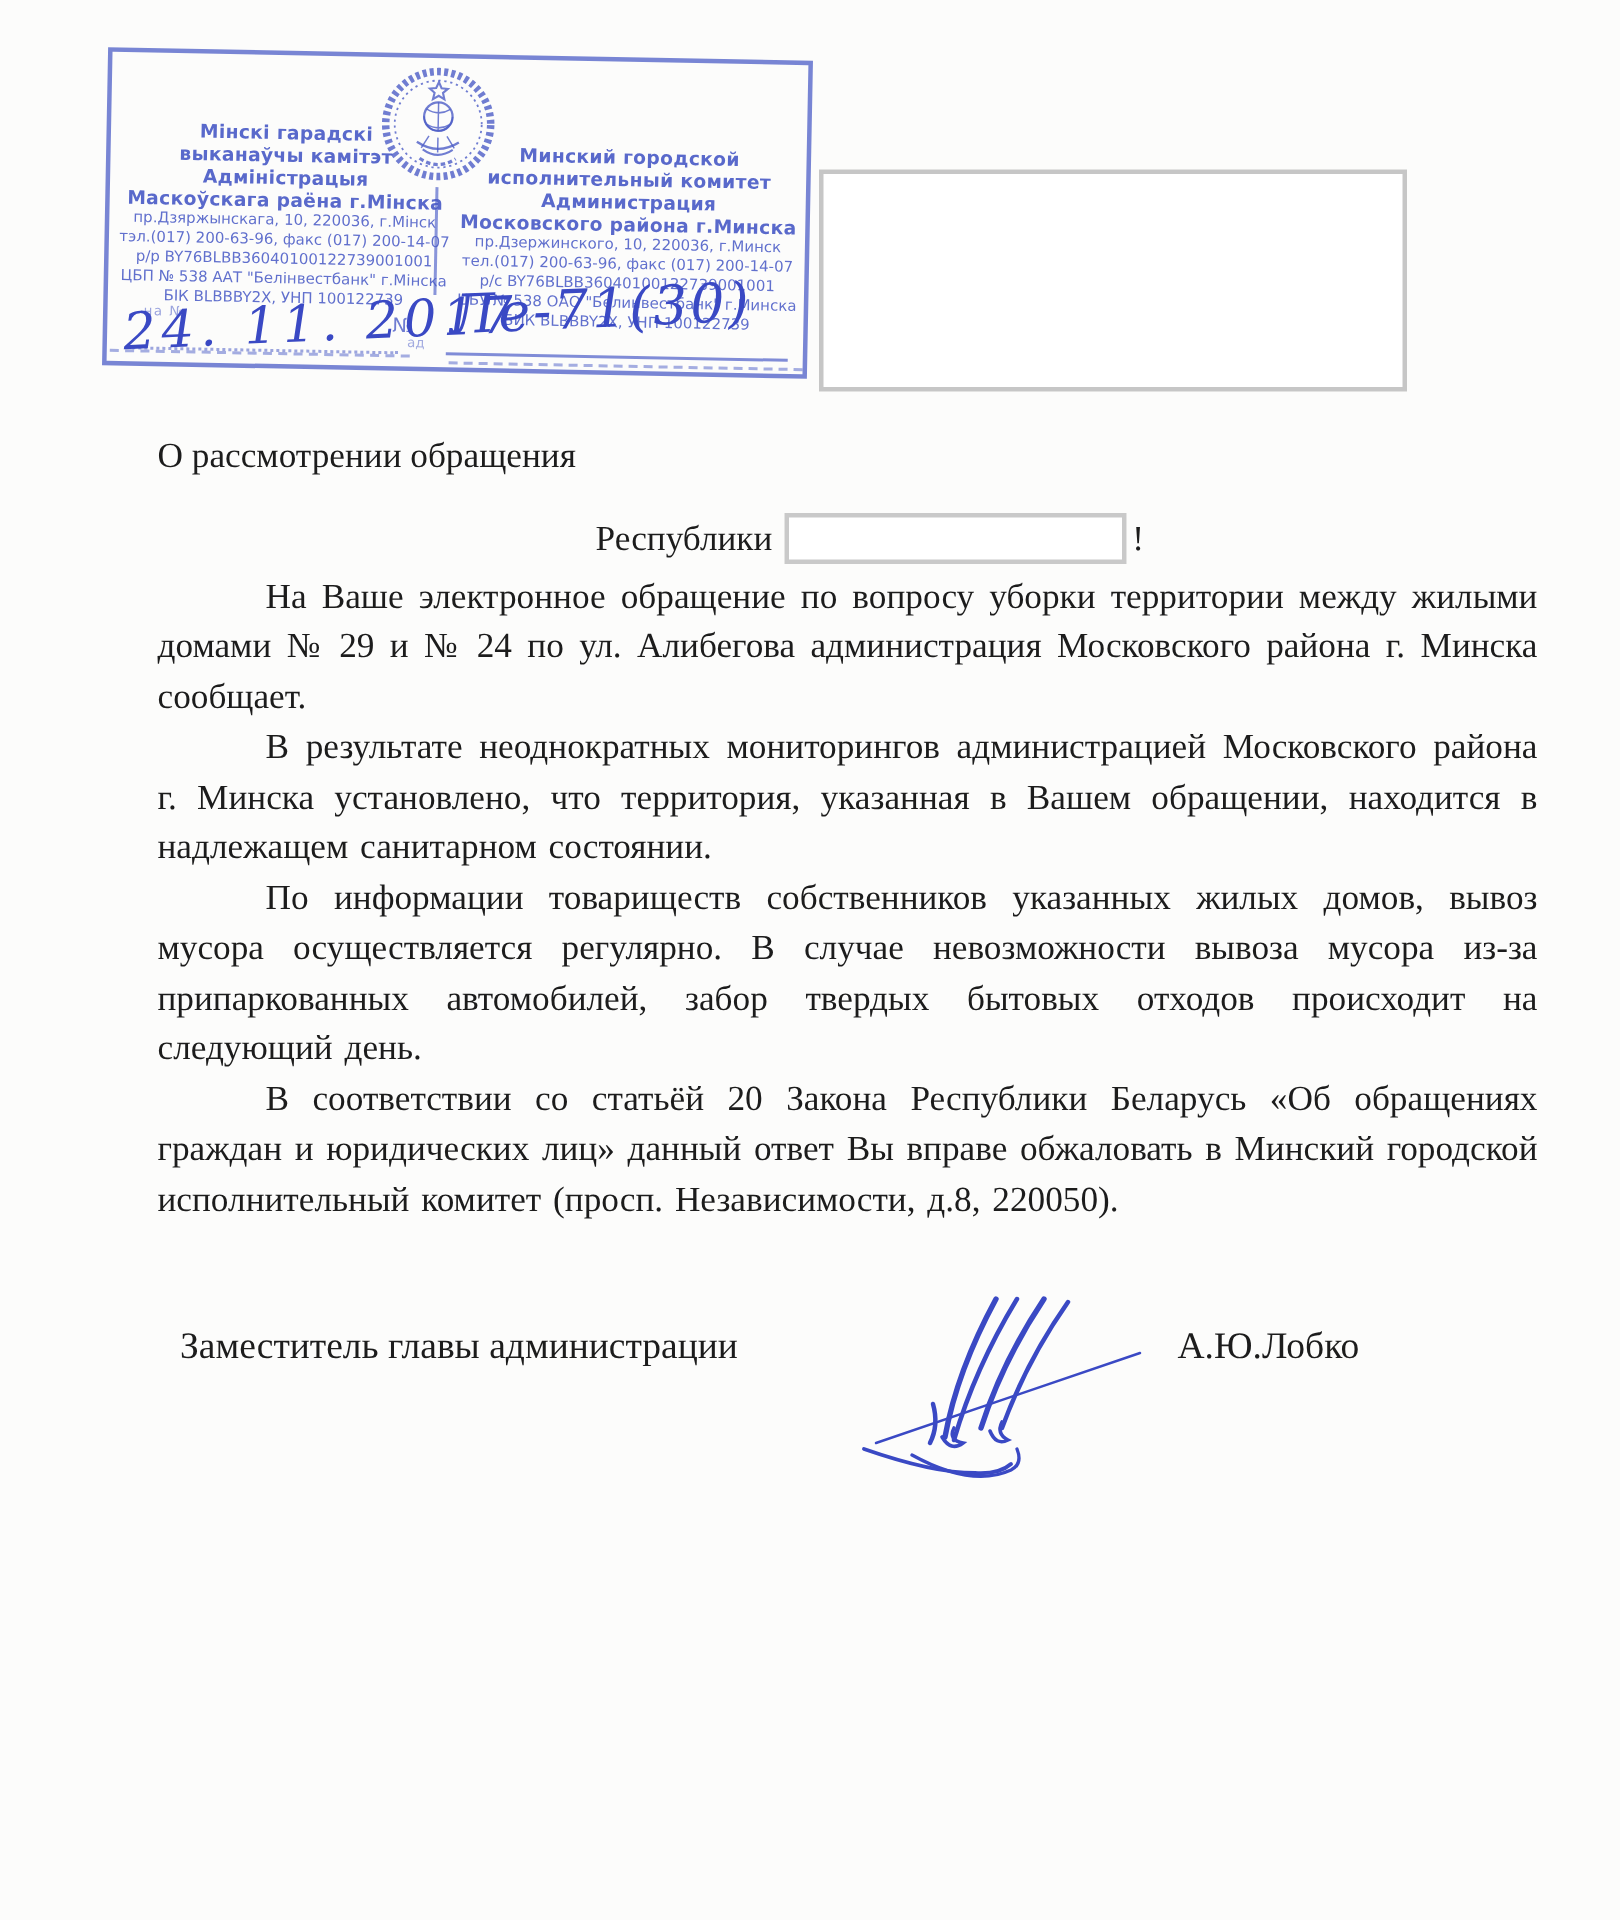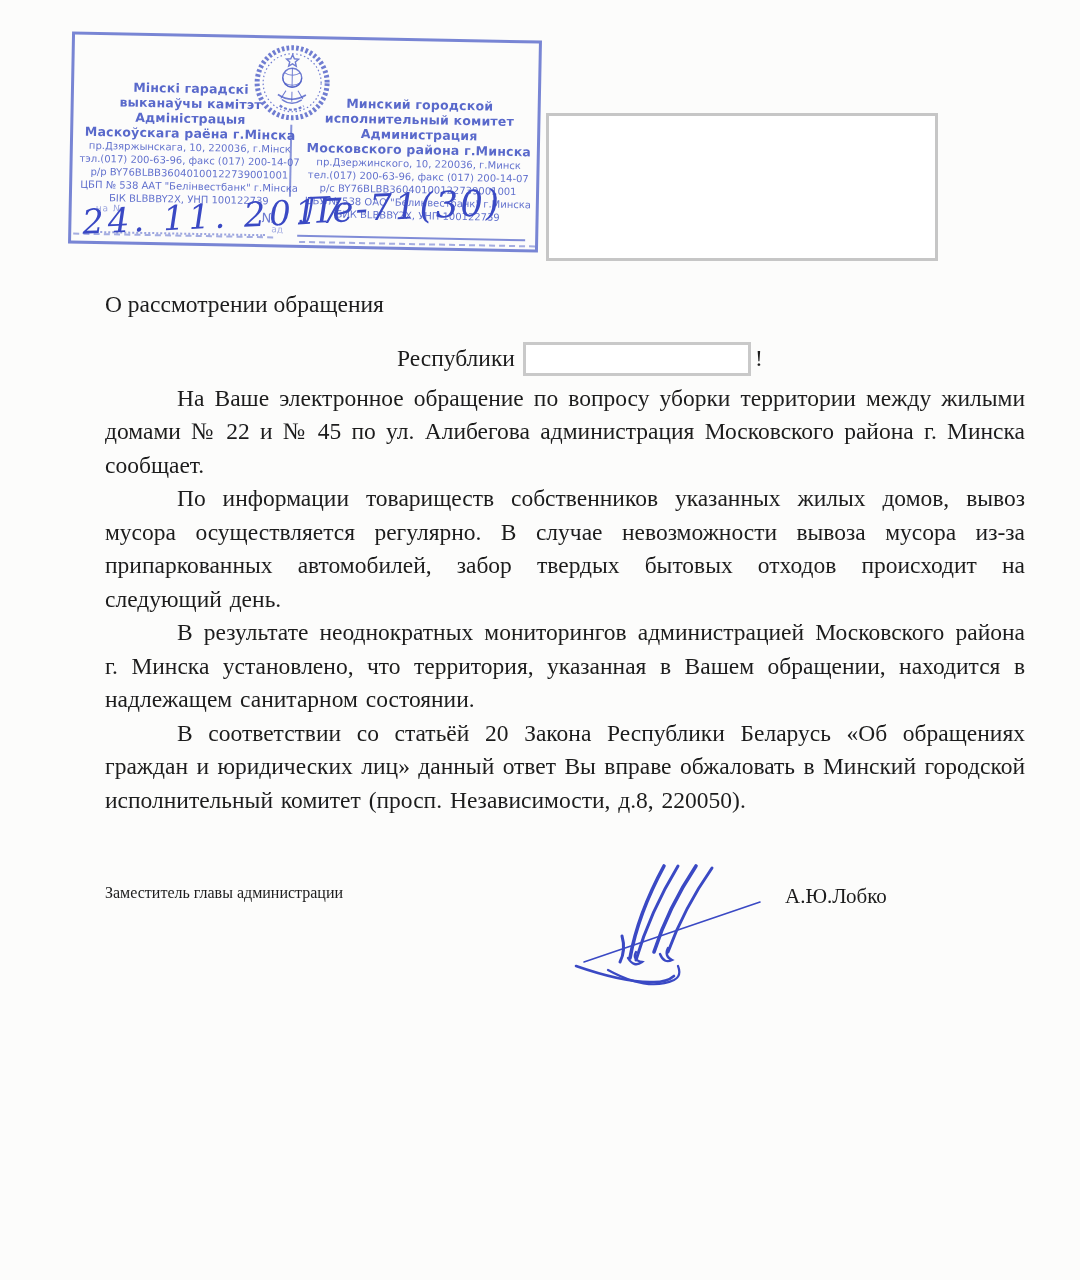--- a/index.html
+++ b/index.html
@@ -91,22 +91,22 @@
     font-size:23.5px;line-height:33.5px;
   }
   .subject{margin:0;font-size:23.5px;font-weight:normal;}
   .salutation{margin:20px 0 2px 0;padding-left:292px;white-space:nowrap;}
   .body-text p{
     margin:0;text-align:justify;text-indent:72px;
     word-spacing:2px;
   }
 
   
-  .sig-title{position:absolute;left:105px;top:884px;font-size:16px;}
-  .sig-name{position:absolute;left:785px;top:884px;font-size:21px;}
+  .sig-title{position:absolute;left:120px;top:884px;font-size:25px;}
+  .sig-name{position:absolute;left:785px;top:884px;font-size:25px;}
   .sig-scribble{position:absolute;left:570px;top:840px;width:210px;height:150px;}
 
   
   .footer-note{position:absolute;left:103px;top:1297px;font-size:18.5px;}
 </style>
 </head>
 <body>
 
 <div class="page">
 
@@ -172,23 +172,23 @@
   <div class="redaction-top"></div>
 
   <div class="letter">
     <h1 class="subject">О рассмотрении обращения</h1>
 
     <div class="salutation">
       <span>Республики</span><span class="name-box"></span><span>!</span>
     </div>
 
     <div class="body-text">
-        <p>На Ваше электронное обращение по вопросу уборки территории между жилыми домами № 22 и № 45 по ул. Алибегова администрация Московского района г. Минска сообщает.</p>
+        <p>На Ваше электронное обращение по вопросу уборки территории между жилыми домами № 29 и № 24 по ул. Алибегова администрация Московского района г. Минска сообщает.</p>
+        <p>В результате неоднократных мониторингов администрацией Московского района г. Минска установлено, что территория, указанная в Вашем обращении, находится в надлежащем санитарном состоянии.</p>
         <p>По информации товариществ собственников указанных жилых домов, вывоз мусора осуществляется регулярно. В случае невозможности вывоза мусора из-за припаркованных автомобилей, забор твердых бытовых отходов происходит на следующий день.</p>
-        <p>В результате неоднократных мониторингов администрацией Московского района г. Минска установлено, что территория, указанная в Вашем обращении, находится в надлежащем санитарном состоянии.</p>
         <p>В соответствии со статьёй 20 Закона Республики Беларусь «Об обращениях граждан и юридических лиц» данный ответ Вы вправе обжаловать в Минский городской исполнительный комитет (просп. Независимости, д.8, 220050).</p>
       </div>
   </div>
 
   <div class="sig-title">Заместитель главы администрации</div>
 
   <svg class="sig-scribble" viewBox="0 0 210 150" fill="none" stroke="#3a49c4" stroke-linecap="round">
     <path d="M14 122 L190 62" stroke-width="1.6"></path>
     <path d="M52 96 q4 14 -2 26" stroke-width="3"></path>
     <path d="M60 118 q8 -44 34 -92" stroke-width="3.6"></path>

